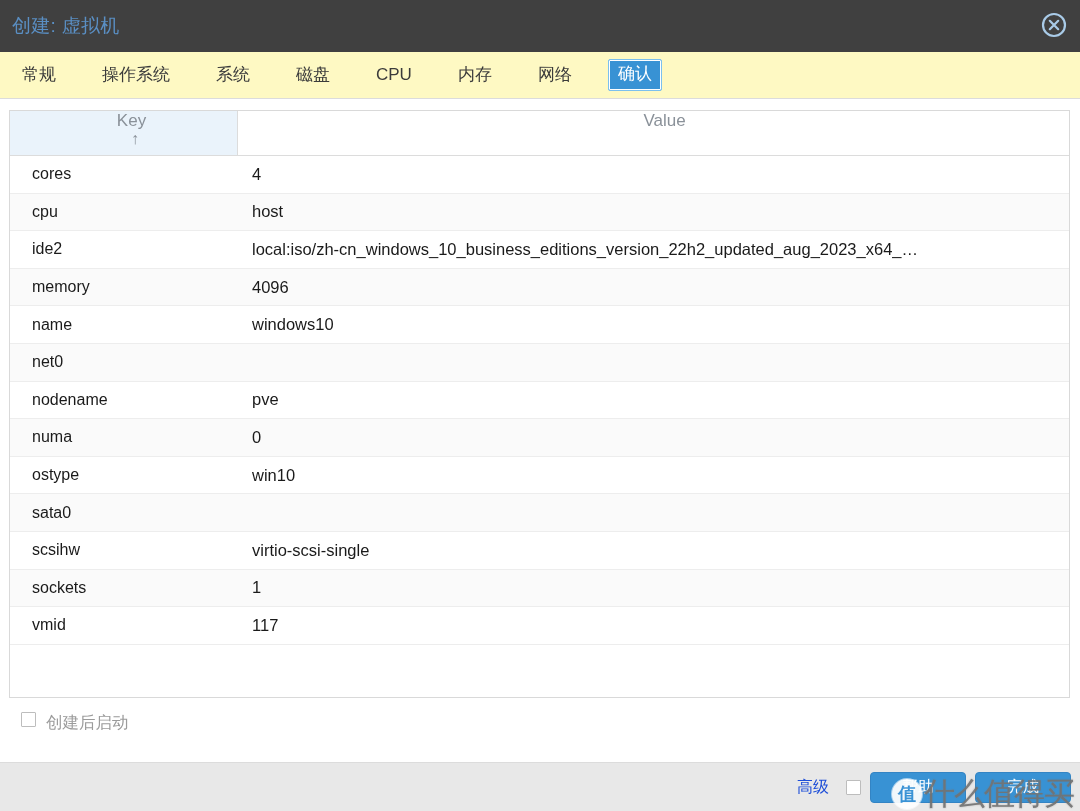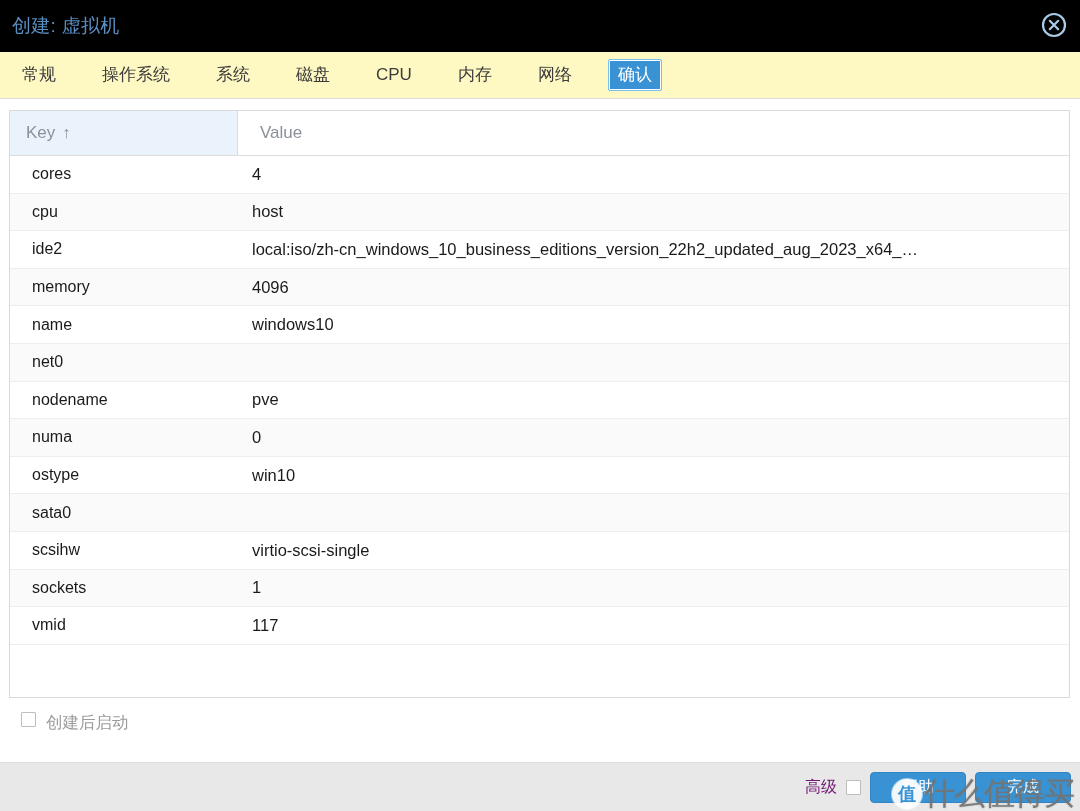--- a/index.html
+++ b/index.html
@@ -22,21 +22,21 @@
     inset: 0;
     display: flex;
     flex-direction: column;
     background: #ffffff;
   }
 
   
   .titlebar {
     position: relative;
     height: 52px;
-    background: #000000;
+    background: #404040;
     flex: 0 0 auto;
   }
   .title-text {
     position: absolute;
     left: 12px;
     top: 13px;
     font-size: 19px;
     color: #5a8fc4;
     letter-spacing: .3px;
     white-space: nowrap;
@@ -67,21 +67,21 @@
     font-size: 17px;
     color: #3b3b3b;
     padding: 3px 9px;
     margin-right: 26px;
     cursor: pointer;
     white-space: nowrap;
     border: 1px solid transparent;
     border-radius: 2px;
     line-height: 1.45;
   }
-  .tab:last-child { margin-right: 7px; }
+  .tab:last-child { margin-right: 7px; font-family: Liberation Mono, monospace; }
   .tab.active {
     background: #3892d4;
     color: #ffffff;
     border: 1px solid #7cc0ee;
     box-shadow: 0 0 0 1px #ffffff inset;
   }
 
   
   .dialog-body {
     flex: 1 1 auto;
@@ -108,20 +108,21 @@
   }
   .th {
     display: flex;
     align-items: center;
     font-size: 17px;
     color: #8a9199;
     padding-left: 16px;
     box-sizing: border-box;
     cursor: pointer;
     position: relative;
+    flex-direction: column;
   }
   .th.key {
     width: 228px;
     flex: 0 0 228px;
     background: #eaf3fb;
     border-right: 1px solid #dcdcdc;
   }
   .th.value {
     flex: 1 1 auto;
     background: #ffffff;
@@ -202,23 +203,23 @@
     display: flex;
     align-items: center;
     justify-content: flex-end;
     padding-right: 9px;
     box-sizing: border-box;
     position: relative;
     gap: 9px;
   }
   .adv-label {
     font-size: 16px;
-    color: #701a75;
-    white-space: nowrap;
-    margin-right: 0;
+    color: #1d4ed8;
+    white-space: nowrap;
+    margin-right: 8px;
   }
   .btn {
     height: 31px;
     min-width: 96px;
     background: #3892d4;
     border: 1px solid #3384c4;
     border-radius: 4px;
     color: #ffffff;
     font-size: 16px;
     display: flex;

